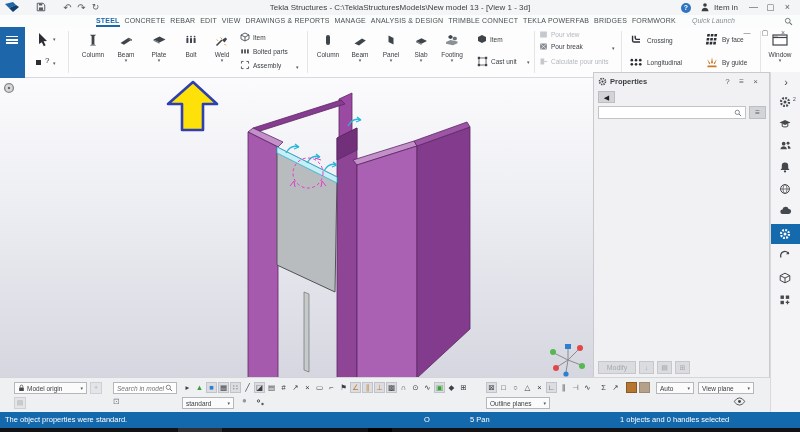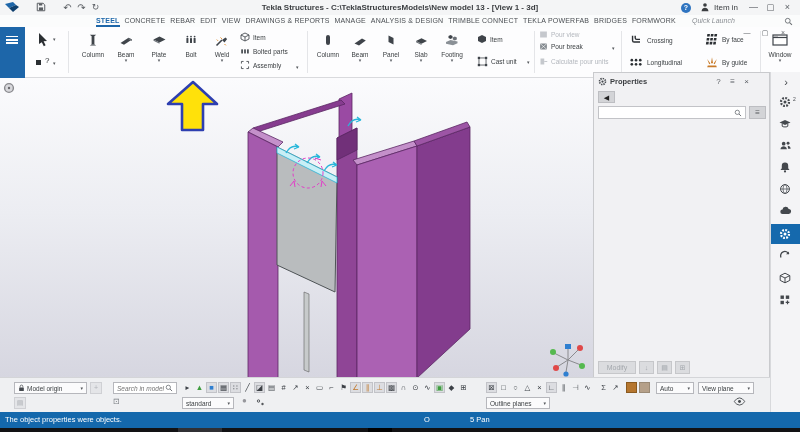--- a/index.html
+++ b/index.html
@@ -2,21 +2,21 @@
 <html><head>
 <meta charset="utf-8">
 <style>
   html,body{margin:0;padding:0;}
   body{width:800px;height:432px;overflow:hidden;font-family:"Liberation Sans",sans-serif;background:#000;}
   .app{position:relative;width:800px;height:432px;background:#fff;overflow:hidden;}
   .abs{position:absolute;}
   svg{display:block;}
   
   .titlebar{position:absolute;left:0;top:0;width:800px;height:15px;background:#f4f5f6;}
-  .tb-title{position:absolute;left:0;right:0;top:0;height:15px;line-height:15px;text-align:center;font-size:8px;color:#3a3d40;font-weight:bold;}
+  .tb-title{position:absolute;left:0;right:0;top:0;height:15px;line-height:15px;text-align:center;font-size:8px;color:#3a3d40;}
   .tb-ic{position:absolute;top:2px;width:11px;height:11px;color:#5a5e63;font-size:9px;line-height:11px;text-align:center;}
   .helpdot{position:absolute;top:2.5px;width:10px;height:10px;border-radius:50%;background:#2e74c0;color:#fff;font-size:7px;font-weight:bold;line-height:10px;text-align:center;}
   .signin{position:absolute;top:0;height:15px;line-height:15px;font-size:8px;color:#3a3d40;}
   
   .menubar{position:absolute;left:0;top:15px;width:800px;height:12px;background:#fbfcfc;}
   .tabs{position:absolute;left:96px;top:0;width:580px;height:12px;display:flex;justify-content:space-between;align-items:center;}
   .tab{font-size:7px;color:#4a4e53;letter-spacing:.2px;line-height:11px;height:12px;box-sizing:border-box;white-space:nowrap;cursor:default;}
   .tab.sel{color:#1d66a9;border-bottom:2px solid #1d66a9;font-weight:bold;}
   .qlaunch{position:absolute;left:692px;top:0;width:100px;height:12px;font-size:7px;font-style:italic;color:#8b8f94;line-height:12px;}
   
@@ -28,21 +28,21 @@
   .rbtn .ricon{height:20px;display:flex;align-items:center;justify-content:center;}
   .rlbl{font-size:6.5px;color:#3c4043;display:block;margin-top:1px;white-space:nowrap;}
   .caret{font-size:5px;color:#5a5e63;line-height:5px;display:block;}
   .ritem{position:absolute;display:flex;align-items:center;gap:3px;font-size:6.5px;color:#3c4043;white-space:nowrap;}
   .ritem.dis{color:#b3b7bd;}
   .mdi{position:absolute;top:1px;width:10px;height:9px;font-size:7px;line-height:9px;color:#5a5e63;text-align:center;}
   
   .viewport{position:absolute;left:0;top:78px;width:770px;height:300px;background:linear-gradient(#fbfbfd 0%,#ecedf2 45%,#d6d6e0 100%);}
   
   .props{position:absolute;left:593px;top:72px;width:177px;height:313px;background:#f1f1f3;border:1px solid #c9cacd;box-sizing:border-box;}
-  .props-h{position:absolute;left:0;top:0;right:13px;height:16px;display:flex;align-items:center;padding:0 4px;gap:3px;}
+  .props-h{position:absolute;left:0;top:0;right:4px;height:16px;display:flex;align-items:center;padding:0 4px;gap:3px;}
   .props-title{font-size:7.5px;font-weight:bold;color:#3a3d40;}
   .ph-ic{width:11px;height:11px;font-size:8px;line-height:11px;text-align:center;color:#5a5e63;}
   .pinbtn{position:absolute;left:4px;top:18px;width:17px;height:12px;background:#d3d4d7;border:1px solid #bdbec2;font-size:7px;line-height:11px;text-align:center;color:#222;box-sizing:border-box;}
   .psearch{position:absolute;left:4px;top:33px;width:148px;height:13px;background:#fff;border:1px solid #c2c3c7;box-sizing:border-box;}
   .pmenu{position:absolute;left:155px;top:33px;width:17px;height:13px;background:#d3d4d7;border:1px solid #bdbec2;box-sizing:border-box;font-size:8px;line-height:11px;text-align:center;color:#55585c;}
   .modbtn{position:absolute;top:288px;height:13px;background:#dbdcdf;border:1px solid #c6c7ca;box-sizing:border-box;color:#a4a8ad;font-size:7px;line-height:11px;text-align:center;}
   
   .sidepanel{position:absolute;left:770px;top:72px;width:30px;height:340px;background:#f4f4f6;border-left:1px solid #d8d9dc;box-sizing:border-box;}
   .sp-ic{position:absolute;left:8px;width:14px;height:14px;color:#44484d;text-align:center;}
   .sp-active{position:absolute;left:0;width:30px;height:20px;background:#1569ad;}
@@ -707,23 +707,24 @@
         </svg>
       </span>
 
     <div class="dd" style="left:486px;top:19px;width:64px">
       <span>Outline planes</span>
       <span class="cr">▾</span>
     </div>
   </div>
 
   <div class="statusbar">
-    <span class="abs" style="left:5px">The object properties were objects.</span>
+    <span class="abs" style="left:5px">The object properties were standard.</span>
     <span class="abs" style="left:424px">O</span>
     <span class="abs" style="left:470px">5 Pan</span>
+    <span class="abs" style="left:620px">1 objects and 0 handles selected</span>
   </div>
 
   <div class="taskbar">
     <span class="abs" style="left:178px;top:0;width:44px;height:4px;background:#303034"></span>
     <span class="abs" style="left:368px;top:0;width:24px;height:4px;background:#000"></span>
   </div>
 
 </div>
 
 </body></html>

